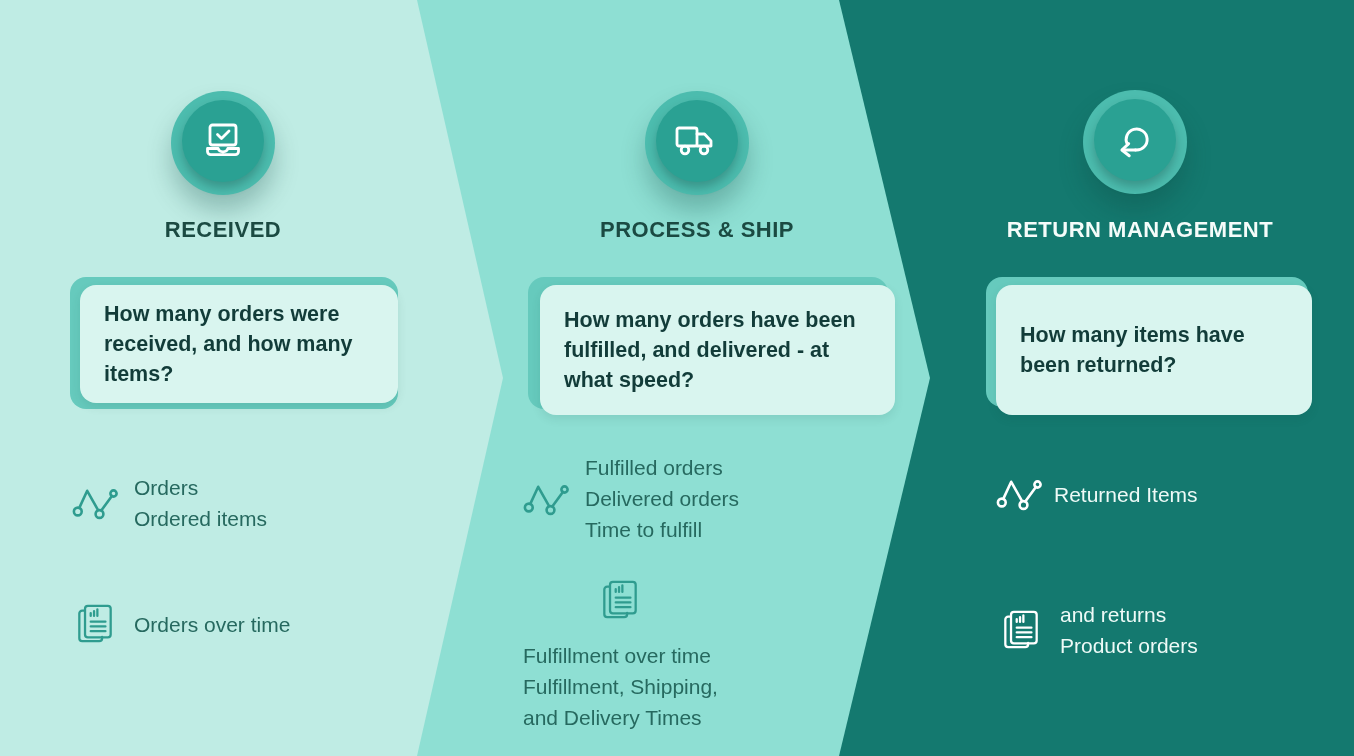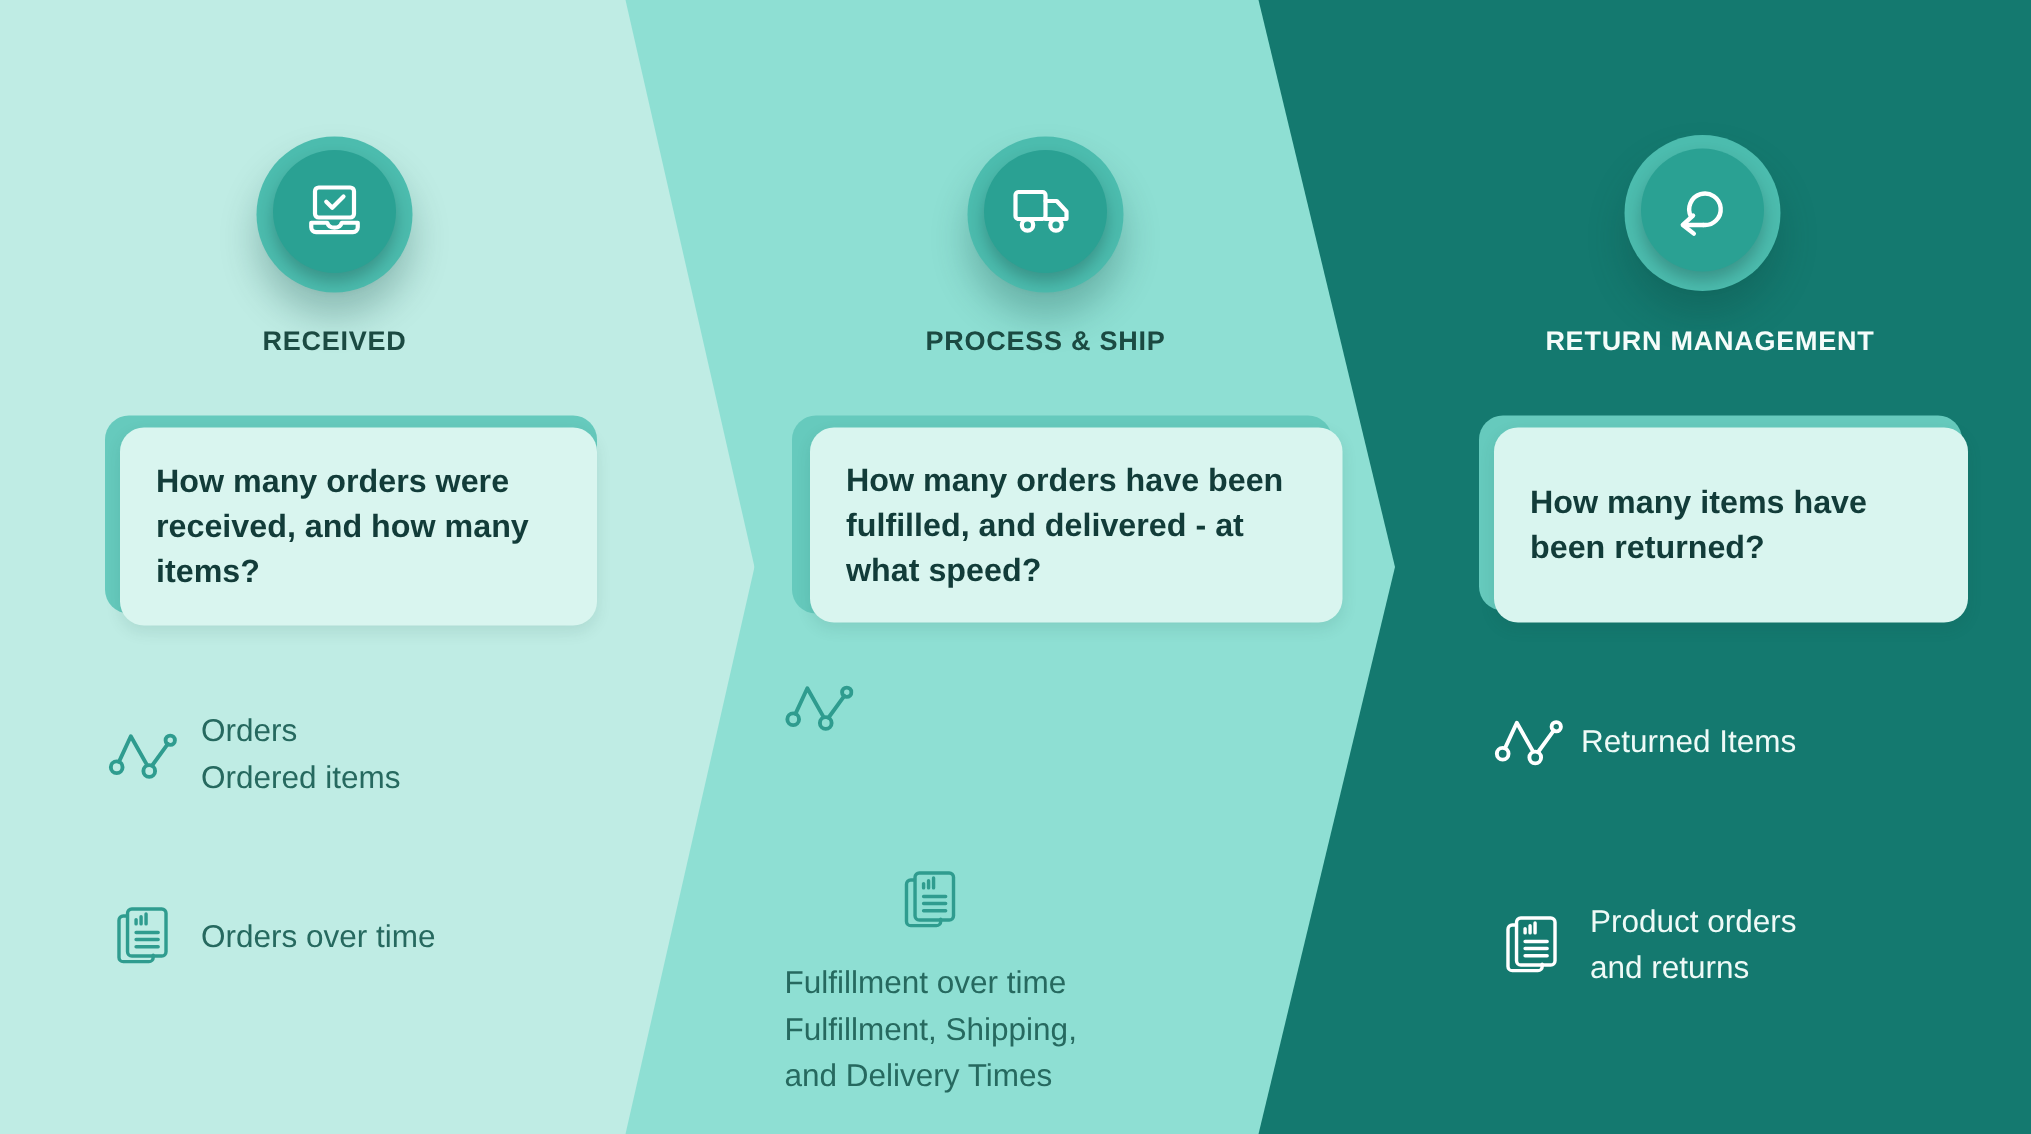--- a/index.html
+++ b/index.html
@@ -22,21 +22,21 @@
   .badge-inner{width:82px;height:82px;border-radius:50%;
     background:var(--circle_inner,#2aa193);
     box-shadow:0 6px 10px rgba(10,50,45,.28);
     transform:translateY(-2px);
     display:flex;align-items:center;justify-content:center;
     color:var(--icon_stroke_white,#ffffff);}
   .badge-inner svg{display:block;}
 
   
   .step-title{position:absolute;width:324px;text-align:center;
-    font-size:18px;font-weight:700;letter-spacing:.5px;
+    font-size:22px;font-weight:700;letter-spacing:.5px;
     color:var(--heading_dark,#1b4a42);}
   .step-title.light{color:var(--heading_light,#f5fcfa);}
 
   
   .card-back{position:absolute;border-radius:16px;background:var(--card_back,#66cabd);}
   .card-front{position:absolute;border-radius:16px;background:var(--card_front,#d9f5ef);
     display:flex;align-items:center;box-sizing:border-box;padding:0 24px;
     font-size:21.5px;font-weight:600;line-height:30px;
     color:var(--question_text,#123c39);
     box-shadow:0 4px 10px rgba(15,70,62,.10);}
@@ -65,21 +65,21 @@
         <svg width="44" height="38" viewBox="0 0 44 38" fill="none" stroke="currentColor" stroke-width="2.8" stroke-linecap="round" stroke-linejoin="round">
           <rect x="9" y="3" width="26" height="20" rx="2.5"></rect>
           <path d="M16.5 12.5 l4 4 l7.5 -7.5"></path>
           <path d="M6.5 26.5 H17.2 C17.8 28.8 19.7 29.8 22 29.8 C24.3 29.8 26.2 28.8 26.8 26.5 H37.5 V29.5 A3.2 3.2 0 0 1 34.3 32.7 H9.7 A3.2 3.2 0 0 1 6.5 29.5 Z"></path>
         </svg>
       </div>
     </div>
     <div class="step-title" style="left:61px;top:217px;">RECEIVED</div>
 
     <div class="card-back" style="left:70px;top:277px;width:328px;height:132px;"></div>
-    <div class="card-front" style="left:80px;top:285px;width:318px;height:132px;">
+    <div class="card-front" style="left:80px;top:285px;width:318px;height:118px;">
       <div>How many orders were received, and how many items?</div>
     </div>
 
     <div class="metric" style="left:72px;top:472px;justify-content:space-between;">
       <span class="micon">
         <svg width="46" height="38" viewBox="0 0 46 38" fill="none" stroke="currentColor" stroke-width="2.6" stroke-linecap="round" stroke-linejoin="round">
           <circle cx="5.8" cy="27.5" r="3.9"></circle>
             <circle cx="27.5" cy="30" r="3.9"></circle>
             <circle cx="41.5" cy="9.5" r="3.1"></circle>
           <path d="M7.3 23.9 L15.2 6.8 L25.8 25.6"></path>
@@ -128,20 +128,25 @@
     <div class="metric" style="left:523px;top:452px;">
       <span class="micon">
         <svg width="46" height="38" viewBox="0 0 46 38" fill="none" stroke="currentColor" stroke-width="2.6" stroke-linecap="round" stroke-linejoin="round">
           <circle cx="5.8" cy="27.5" r="3.9"></circle>
             <circle cx="27.5" cy="30" r="3.9"></circle>
             <circle cx="41.5" cy="9.5" r="3.1"></circle>
           <path d="M7.3 23.9 L15.2 6.8 L25.8 25.6"></path>
             <path d="M29.3 26.5 L39.9 11.9"></path>
         </svg>
       </span>
+      <span class="mlines">
+        <div>Fulfilled orders</div>
+        <div>Delivered orders</div>
+        <div>Time to fulfill</div>
+      </span>
     </div>
 
     <div class="metric" style="left:523px;top:578px;flex-direction:column;">
       <span class="micon">
         <svg width="38" height="44" viewBox="0 0 40 44" fill="none" stroke="currentColor" stroke-width="2.4" stroke-linecap="round" stroke-linejoin="round">
           <path d="M9 8 H6.5 a3 3 0 0 0 -3 3 V37 a3 3 0 0 0 3 3 H24.5 a3 3 0 0 0 3 -3 V35.5"></path>
           <rect x="9.5" y="3" width="27" height="33" rx="3"></rect>
           <path d="M15.5 13.5 V10.5 M19 13.5 V8.5 M22.5 13.5 V6.5"></path>
           <path d="M15.5 19.5 H31 M15.5 24.5 H31 M15.5 29.5 H31"></path>
         </svg>
@@ -189,18 +194,18 @@
     <div class="metric light" style="left:998px;top:599px;">
       <span class="micon">
         <svg width="38" height="44" viewBox="0 0 40 44" fill="none" stroke="currentColor" stroke-width="2.4" stroke-linecap="round" stroke-linejoin="round">
           <path d="M9 8 H6.5 a3 3 0 0 0 -3 3 V37 a3 3 0 0 0 3 3 H24.5 a3 3 0 0 0 3 -3 V35.5"></path>
           <rect x="9.5" y="3" width="27" height="33" rx="3"></rect>
           <path d="M15.5 13.5 V10.5 M19 13.5 V8.5 M22.5 13.5 V6.5"></path>
           <path d="M15.5 19.5 H31 M15.5 24.5 H31 M15.5 29.5 H31"></path>
         </svg>
       </span>
       <span class="mlines">
+        <div>and returns</div>
         <div>Product orders</div>
-        <div>and returns</div>
       </span>
     </div>
   </div>
 </div>
 
 </body></html>

